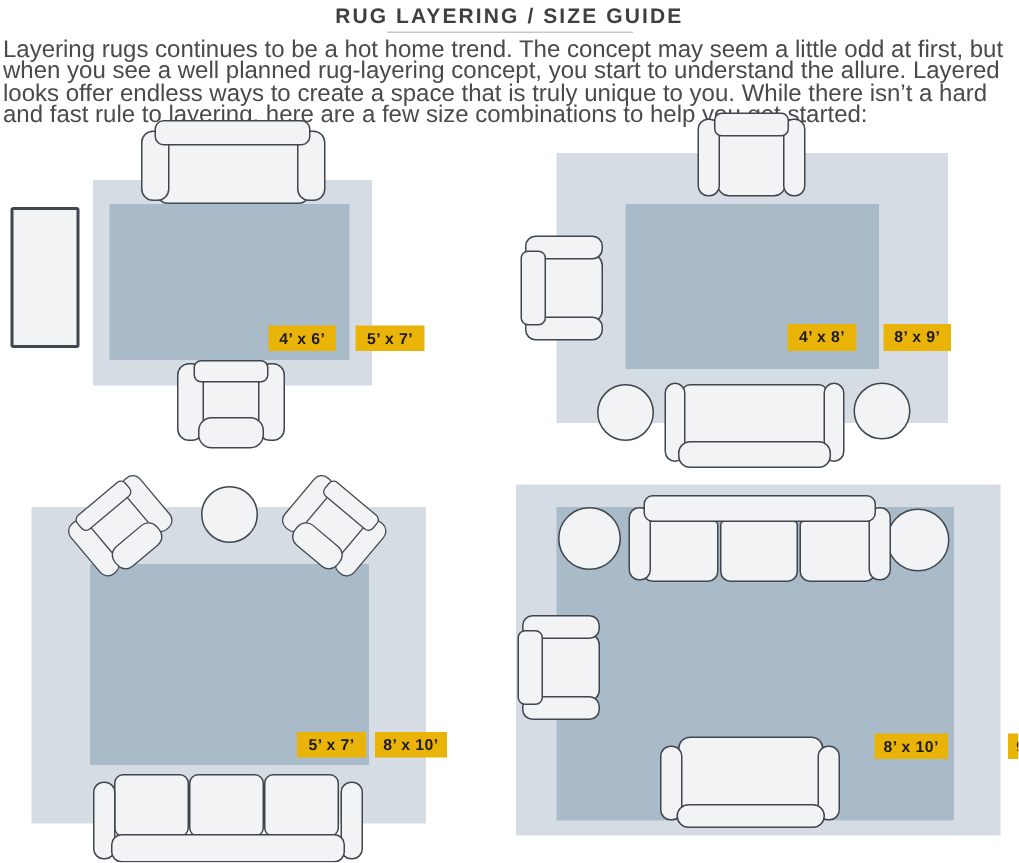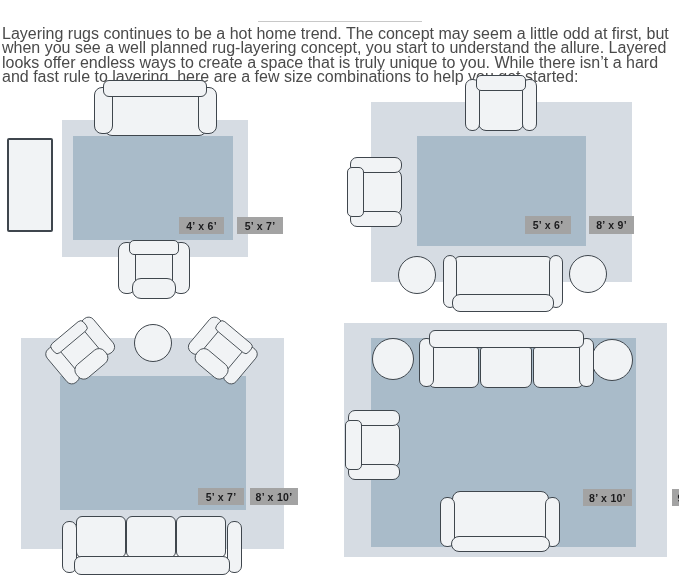--- a/index.html
+++ b/index.html
@@ -10,21 +10,21 @@
   .title{left:0;top:2px;width:679px;text-align:center;font-size:14px;font-weight:bold;
          letter-spacing:1.4px;color:var(--title-text,#3f3f41);}
   .divider{left:50%;transform:translateX(-50%);top:21px;width:164px;height:1px;
            background:var(--divider,#c8c8c8);}
   .intro{left:2px;top:27px;width:676px;font-size:16px;line-height:14.4px;
          color:var(--body-text,#4a4a4a);}
   
   .rug-outer{background:var(--outer-rug,#d6dce3);}
   .rug-inner{background:var(--inner-rug,#a9bbc9);}
   
-  .size-label{background:#a3a3a3;color:var(--label-text,#1b1b1d);font-size:10.5px;font-weight:bold;
+  .size-label{background:#eab308;color:var(--label-text,#1b1b1d);font-size:10.5px;font-weight:bold;
               letter-spacing:.3px;display:flex;align-items:center;justify-content:center;z-index:6;}
   
   .furn{position:absolute;z-index:4;}
   .furn div{position:absolute;box-sizing:border-box;background:var(--furniture-fill,#f1f3f5);
             border:1.5px solid var(--furniture-outline,#3f464d);}
   .round-table{border-radius:50%;background:var(--furniture-fill,#f1f3f5);
                border:1.5px solid var(--furniture-outline,#3f464d);z-index:4;}
   .console{background:var(--furniture-fill,#f1f3f5);border:2px solid var(--furniture-outline,#3f464d);
            border-radius:2px;z-index:4;}
   
@@ -79,20 +79,21 @@
   .sofa3-down .c3{left:114px;top:17px;width:51px;height:41px;border-radius:3px 3px 7px 7px;}
   .sofa3-down .arm-l{left:0;top:8px;width:15px;height:49px;border-radius:7px;}
   .sofa3-down .arm-r{right:0;top:8px;width:15px;height:49px;border-radius:7px;}
   .sofa3-down .back{left:10px;top:0;width:155px;height:18px;border-radius:6px;}
 </style>
 </head>
 <body>
 
 <div class="canvas">
 
+  <div class="p title">RUG LAYERING / SIZE GUIDE</div>
   <div class="p divider"></div>
   <div class="p intro">Layering rugs continues to be a hot home trend. The concept may seem a little odd at first, but when you see a well planned rug-layering concept, you start to understand the allure. Layered looks offer endless ways to create a space that is truly unique to you. While there isn’t a hard and fast rule to layering, here are a few size combinations to help you get started:</div>
 
   <div>
     <div class="p rug-outer" style="left:62px;top:120px;width:186px;height:137px;z-index:1"></div>
     <div class="p rug-inner" style="left:73px;top:136px;width:160px;height:104px;z-index:2"></div>
     <div class="p console" style="left:7px;top:138px;width:46px;height:94px"></div>
     <div class="furn sofa-lg-down" style="left:94px;top:80px">
       <div class="seat"></div>
       <div class="arm-l"></div>
@@ -126,21 +127,21 @@
       <div class="back"></div>
     </div>
     <div class="p round-table" style="left:398px;top:256px;width:38px;height:38px"></div>
     <div class="p round-table" style="left:569px;top:255px;width:38px;height:38px"></div>
     <div class="furn sofa-up" style="left:443px;top:254px">
       <div class="body"></div>
       <div class="arm-l"></div>
       <div class="arm-r"></div>
       <div class="back"></div>
     </div>
-    <div class="p size-label" style="left:525px;top:216px;width:46px;height:18px">5’ x 6’</div>
+    <div class="p size-label" style="left:525px;top:216px;width:46px;height:18px">4’ x 8’</div>
     <div class="p size-label" style="left:589px;top:216px;width:45px;height:18px">8’ x 9’</div>
   </div>
 
   <div>
     <div class="p rug-outer" style="left:21px;top:338px;width:263px;height:211px;z-index:1"></div>
     <div class="p rug-inner" style="left:60px;top:376px;width:186px;height:134px;z-index:2"></div>
     <div class="furn armchair-front" style="left:45px;top:322px;transform:rotate(-40deg) scale(0.85)">
       <div class="seat"></div>
       <div class="arm-l"></div>
       <div class="arm-r"></div>

